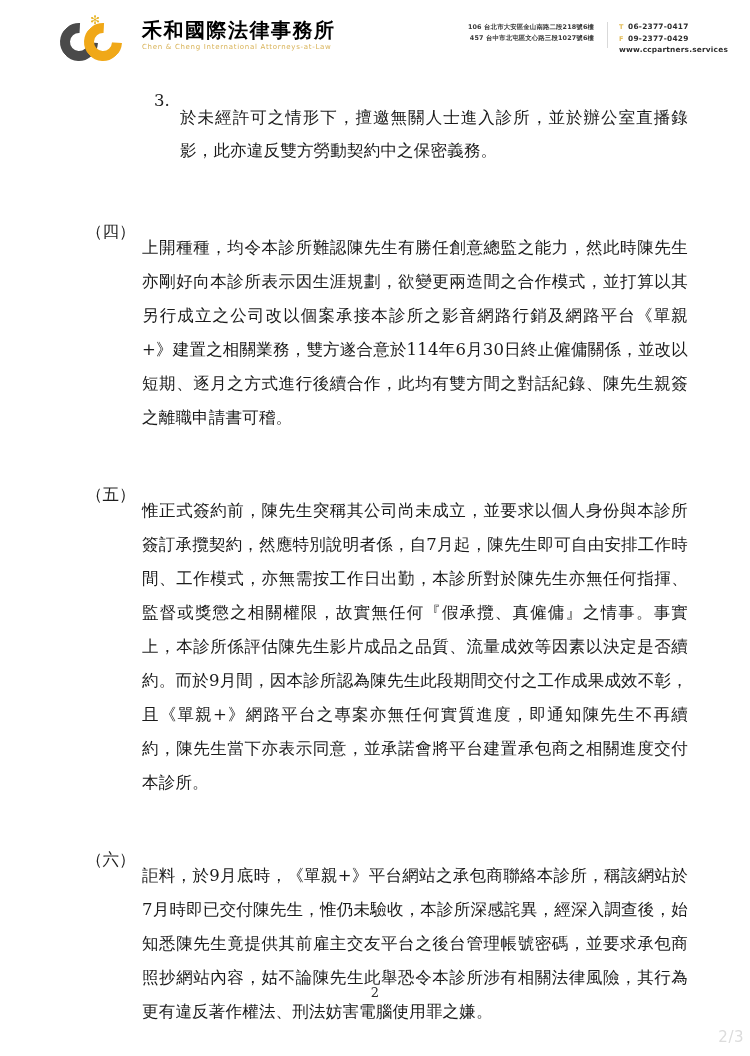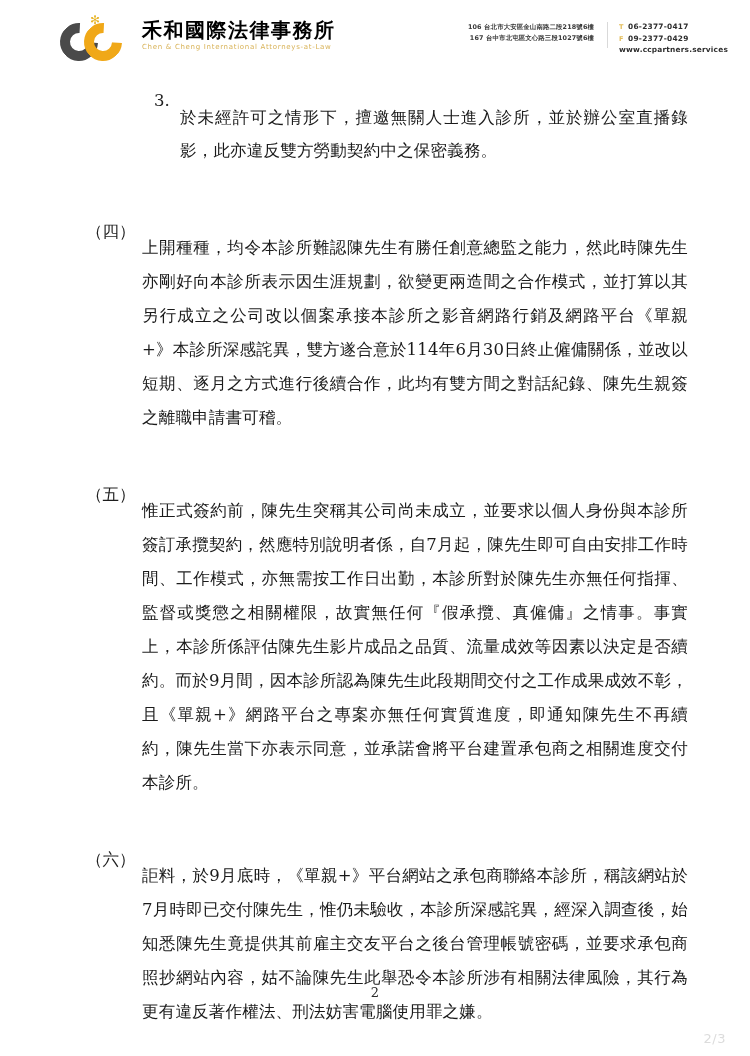--- a/index.html
+++ b/index.html
@@ -201,23 +201,23 @@
     left: 0;
     width: 750px;
     text-align: center;
     font-family: "DejaVu Serif", "Liberation Serif", serif;
     font-size: 13px;
     color: #2a2a2a;
   }
   .page-indicator {
     position: absolute;
     bottom: 10px;
-    right: 24px;
-    font-family: "DejaVu Sans", "Liberation Sans", sans-serif;
-    font-size: 13px;
+    right: 6px;
+    font-family: "DejaVu Sans", "Liberation Sans", sans-serif;
+    font-size: 15px;
     color: #dcdcdc;
     letter-spacing: 0.5px;
   }
 </style>
 </head>
 <body>
 
 <header class="letterhead">
 
   <div class="brand">
@@ -228,21 +228,21 @@
     </div>
     <div class="brand-text">
       <div class="brand-cn">禾和國際法律事務所</div>
       <div class="brand-en">Chen &amp; Cheng International Attorneys-at-Law</div>
     </div>
   </div>
 
   <div class="contact-block">
     <div class="addresses">
       <div class="addr-line">106 台北市大安區金山南路二段218號6樓</div>
-      <div class="addr-line">167 台中市北屯區文心路三段1027號6樓</div>
+      <div class="addr-line">457 台中市北屯區文心路三段1027號6樓</div>
     </div>
 
     <div class="v-divider"></div>
 
     <div class="comms">
       <div class="comm-row">
         <span class="comm-ico">T</span>
         <span class="comm-val">06-2377-0417</span>
       </div>
       <div class="comm-row">
@@ -257,21 +257,21 @@
 
 <main class="page-body">
 
   <section class="para sub">
     <span class="marker num">3.</span>
     <p class="ptext">於未經許可之情形下，擅邀無關人士進入診所，並於辦公室直播錄影，此亦違反雙方勞動契約中之保密義務。</p>
   </section>
 
   <section class="para">
     <span class="marker paren">（四）</span>
-    <p class="ptext">上開種種，均令本診所難認陳先生有勝任創意總監之能力，然此時陳先生亦剛好向本診所表示因生涯規劃，欲變更兩造間之合作模式，並打算以其另行成立之公司改以個案承接本診所之影音網路行銷及網路平台《單親+》本診所深感詫異，雙方遂合意於114年6月30日終止僱傭關係，並改以短期、逐月之方式進行後續合作，此均有雙方間之對話紀錄、陳先生親簽之離職申請書可稽。</p>
+    <p class="ptext">上開種種，均令本診所難認陳先生有勝任創意總監之能力，然此時陳先生亦剛好向本診所表示因生涯規劃，欲變更兩造間之合作模式，並打算以其另行成立之公司改以個案承接本診所之影音網路行銷及網路平台《單親+》建置之相關業務，雙方遂合意於114年6月30日終止僱傭關係，並改以短期、逐月之方式進行後續合作，此均有雙方間之對話紀錄、陳先生親簽之離職申請書可稽。</p>
   </section>
 
   <section class="para">
     <span class="marker paren">（五）</span>
     <p class="ptext">惟正式簽約前，陳先生突稱其公司尚未成立，並要求以個人身份與本診所簽訂承攬契約，然應特別說明者係，自7月起，陳先生即可自由安排工作時間、工作模式，亦無需按工作日出勤，本診所對於陳先生亦無任何指揮、監督或獎懲之相關權限，故實無任何『假承攬、真僱傭』之情事。事實上，本診所係評估陳先生影片成品之品質、流量成效等因素以決定是否續約。而於9月間，因本診所認為陳先生此段期間交付之工作成果成效不彰，且《單親+》網路平台之專案亦無任何實質進度，即通知陳先生不再續約，陳先生當下亦表示同意，並承諾會將平台建置承包商之相關進度交付本診所。</p>
   </section>
 
   <section class="para">
     <span class="marker paren">（六）</span>
     <p class="ptext">詎料，於9月底時，《單親+》平台網站之承包商聯絡本診所，稱該網站於7月時即已交付陳先生，惟仍未驗收，本診所深感詫異，經深入調查後，始知悉陳先生竟提供其前雇主交友平台之後台管理帳號密碼，並要求承包商照抄網站內容，姑不論陳先生此舉恐令本診所涉有相關法律風險，其行為更有違反著作權法、刑法妨害電腦使用罪之嫌。</p>

